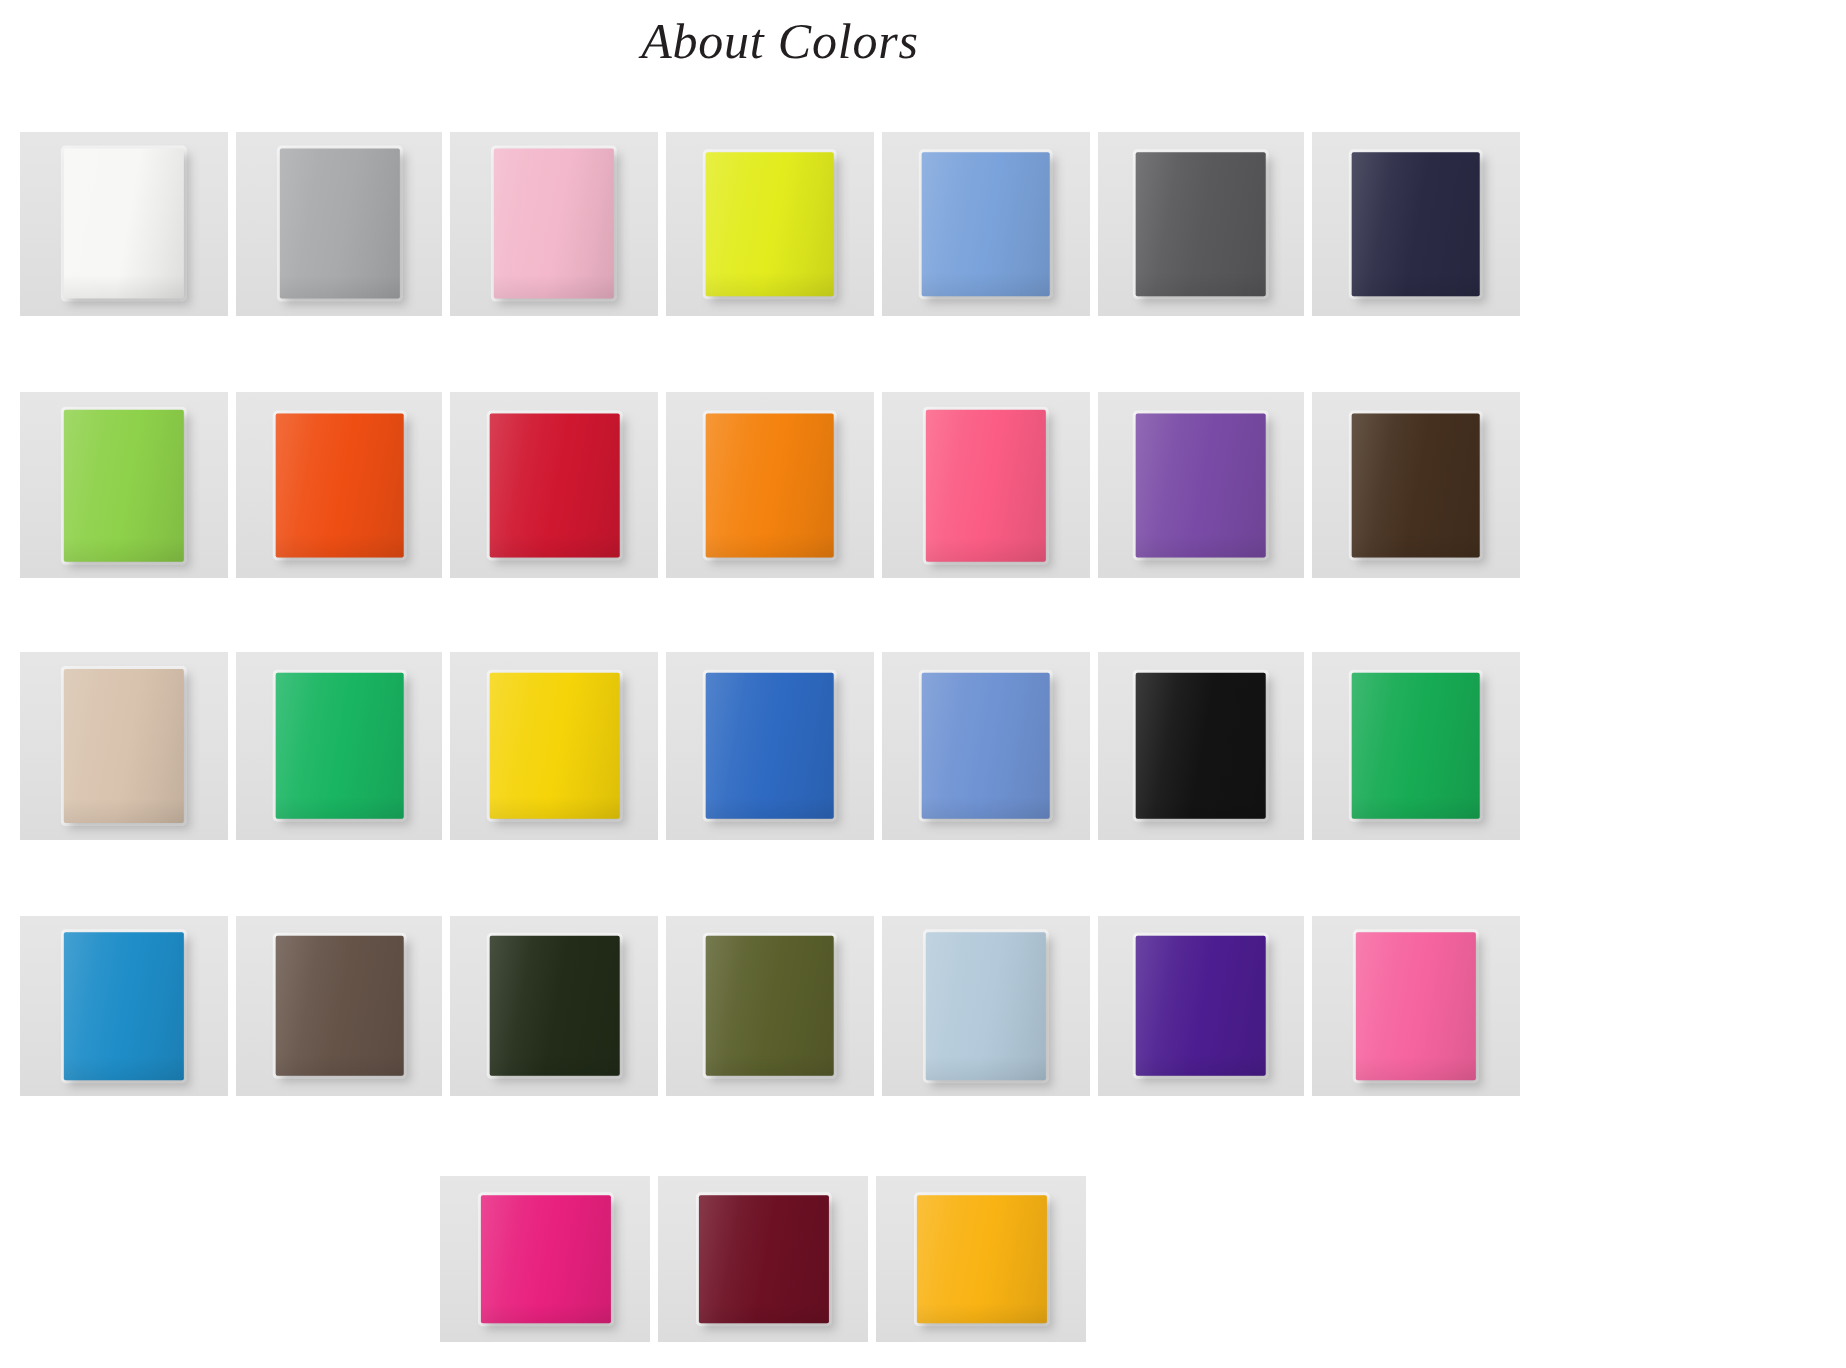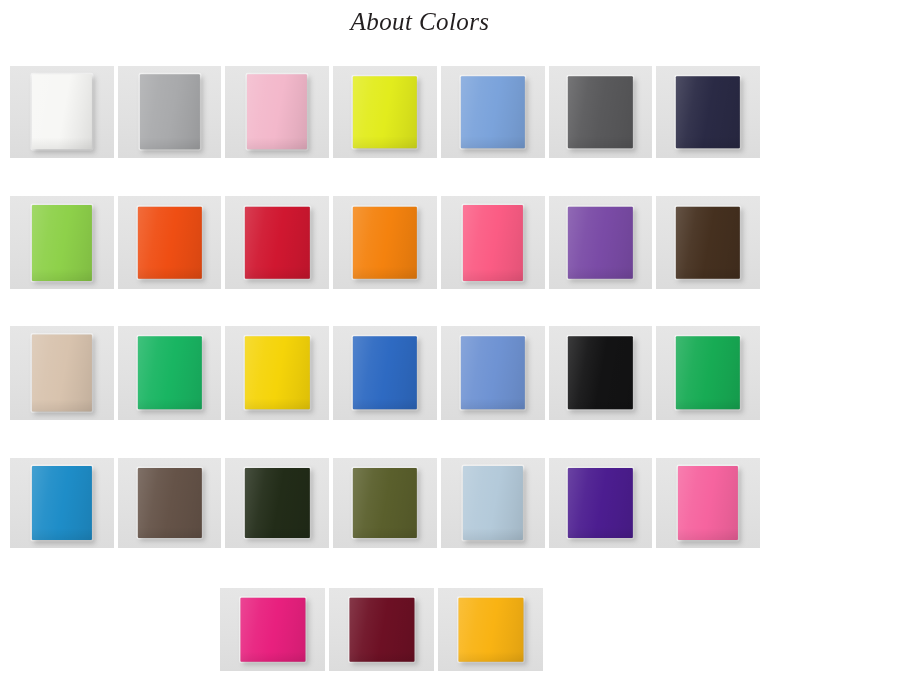--- a/index.html
+++ b/index.html
@@ -28,21 +28,20 @@
     top: 8px;
     width: 780px;
     text-align: center;
     font-family: "Liberation Serif", "DejaVu Serif", serif;
     font-style: italic;
     font-size: 25px;
     font-weight: 400;
     letter-spacing: 0.4px;
     color: #231f20;
     white-space: nowrap;
-    padding-left: 30px;
   }
 
   
   .swatch-row {
     position: absolute;
     display: flex;
     flex-direction: row;
     background: #ffffff;
   }
   .row-1 { left: 10px; top: 66px;  width: 750px; height: 92px; }

